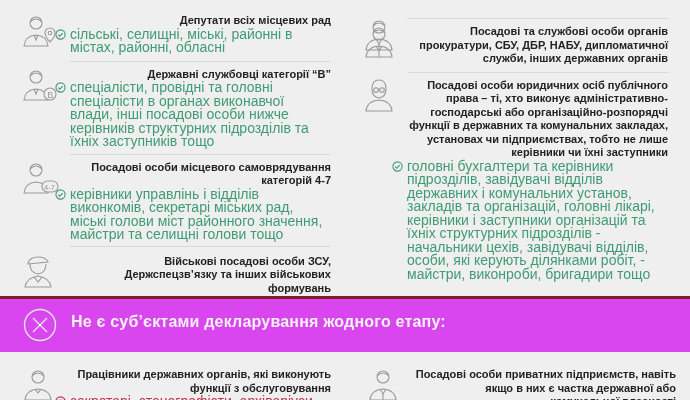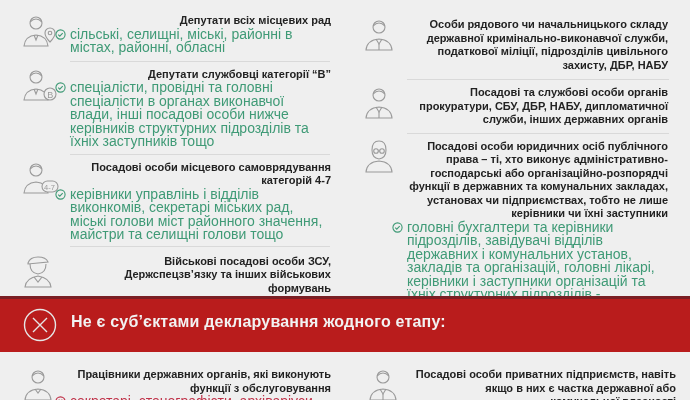--- a/index.html
+++ b/index.html
@@ -12,21 +12,21 @@
   .col-right .item { padding-left: 62px; padding-right: 22px; }
   .item .icon { position: absolute; left: 22px; top: 0; width: 34px; height: 34px; }
   .col-right .item .icon { left: 18px; }
   .item .title { font-size: 11px; font-weight: bold; line-height: 13.5px; color: #222; text-align: right; }
   .item .sub { position: relative; font-size: 14px; line-height: 13.5px; color: #3f9a76; }
   .item .sub .chk { position: absolute; left: -15px; top: 1px; width: 11px; height: 11px; }
   .item .sub.neg { color: #c0334a; }
   .sep { height: 1px; background: #d9d9d9; margin: 0 0 0 70px; width: 260px; }
   .col-right .sep { margin-left: 62px; width: 262px; }
   .redline { position: absolute; left: 0; top: 296px; width: 690px; height: 3px; background: #7a1f24; }
-  .banner { position: absolute; left: 0; top: 299px; width: 690px; height: 53px; background: #b91c1c; }
+  .banner { position: absolute; left: 0; top: 299px; width: 690px; height: 53px; background: #d946ef; }
   .banner .xicon { position: absolute; left: 23px; top: 9px; width: 34px; height: 34px; }
   .banner .btitle { position: absolute; left: 71px; top: 14px; font-size: 16px; font-weight: bold; color: #f2f2f2; letter-spacing: 0.2px; }
   .bottom { position: absolute; top: 368px; }
   .bottom.left { left: 0; width: 345px; }
   .bottom.right { left: 345px; width: 345px; }
 </style>
 </head>
 <body>
 
 <div class="col col-left">
@@ -57,21 +57,21 @@
     <span class="icon">
       <svg width="36" height="34" viewBox="0 0 36 34" fill="none" stroke="#9a9a9a" stroke-width="1.1">
         <circle cx="14" cy="9" r="6"></circle>
           <path d="M8 8 q6 -6 12 0"></path>
         <path d="M2 32 q1 -10 12 -11 q11 1 12 11 z"></path>
           <path d="M12 21 l2 5 l2 -5"></path>
         <circle cx="28" cy="26" r="6" fill="#efefef"></circle>
         <text x="25.3" y="29.5" font-size="9" fill="#9a9a9a" stroke="none" font-family="Liberation Sans, sans-serif">B</text>
       </svg>
     </span>
-    <div class="title">Депутати службовці категорії “В”</div>
+    <div class="title">Державні службовці категорії “В”</div>
     <div class="sub">
       <svg class="chk" viewBox="0 0 12 12" fill="none" stroke="#3f9a76" stroke-width="1.2">
           <circle cx="6" cy="6" r="5"></circle>
           <path d="M3.5 6.2 l1.7 1.6 l3.2 -3.3"></path>
         </svg>
       <span>спеціалісти, провідні та головні спеціалісти в органах виконавчої влади, інші посадові особи нижче керівників структурних підрозділів та їхніх заступників тощо</span>
     </div>
   </div>
   <div class="sep" style="margin-top:5px;margin-bottom:6px;"></div>
 
@@ -127,21 +127,20 @@
   <div class="item" style="margin-top:18px;">
     <span class="icon">
       <svg width="34" height="34" viewBox="0 0 34 34" fill="none" stroke="#9a9a9a" stroke-width="1.1">
         <circle cx="16" cy="9" r="6"></circle>
           <path d="M10 8 q6 -6 12 0"></path>
         <path d="M3 32 q1 -10 13 -11 q12 1 13 11 z"></path>
           <path d="M13 21 l3 5 l3 -5"></path>
           <path d="M16 26 v6"></path>
       </svg>
     </span>
-    <div class="title">Особи рядового чи начальницького складу державної кримінально-виконавчої служби, податкової міліції, підрозділів цивільного захисту, ДБР, НАБУ</div>
   </div>
   <div class="sep" style="margin-top:7px;margin-bottom:6px;"></div>
 
   <div class="item">
     <span class="icon">
       <svg width="34" height="34" viewBox="0 0 34 34" fill="none" stroke="#9a9a9a" stroke-width="1.1">
         <circle cx="16" cy="9" r="6"></circle>
           <path d="M10 8 q6 -6 12 0"></path>
         <path d="M3 32 q1 -10 13 -11 q12 1 13 11 z"></path>
           <path d="M13 21 l3 5 l3 -5"></path>

